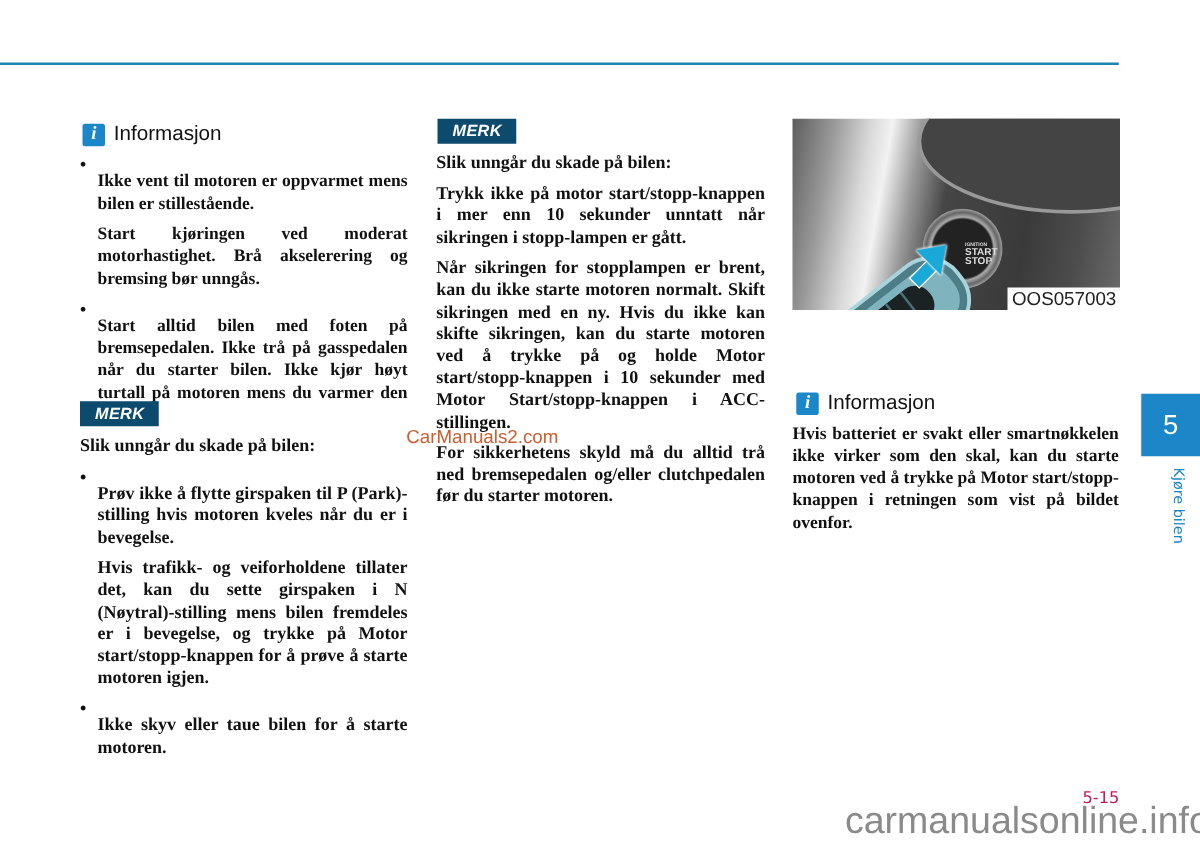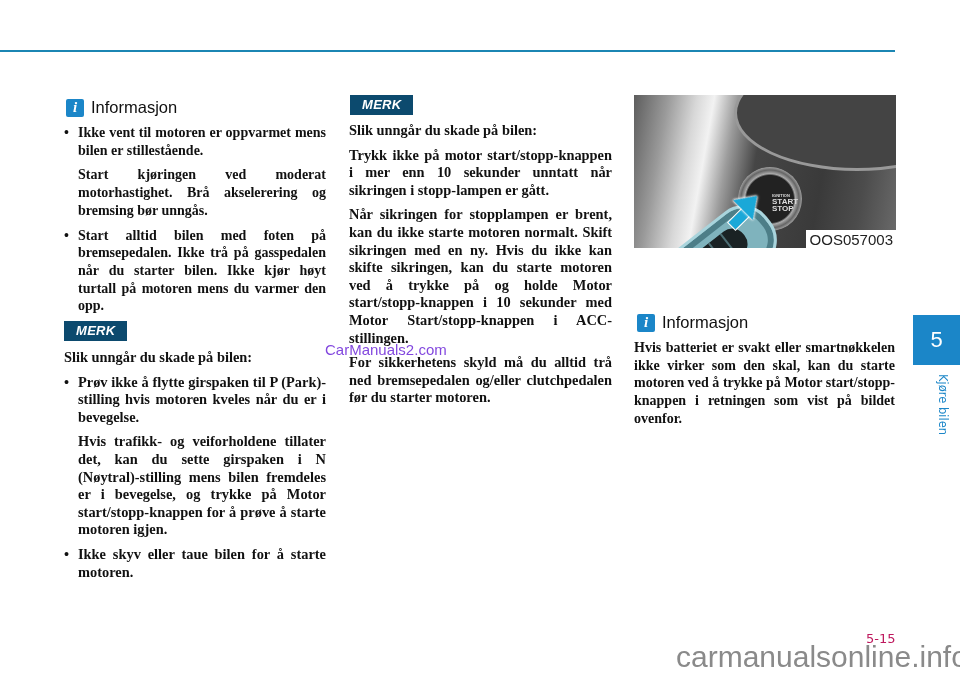--- a/index.html
+++ b/index.html
@@ -23,21 +23,21 @@
   .merk {
     position: absolute; background: #0c4a6e; color: #fff;
     font-family: "Liberation Sans", sans-serif; font-weight: bold; font-style: italic;
     font-size: 13px; padding: 2px 12px 3px 12px; letter-spacing: 0.3px;
   }
   .block { position: absolute; }
   .ser-txt { font-family: "Liberation Serif", serif; font-weight: bold; font-size: 14px; line-height: 17.7px; text-align: justify; }
   .san-txt { font-family: Liberation Serif, serif; font-weight: bold; font-size: 14.4px; line-height: 17.6px; text-align: justify; }
   .bul { display: flex; }
   .bul .dot { width: 14px; flex: none; }
-  .bul .t { flex: 1; }
+  .bul .t { flex: 1; margin-top: 13px; }
   p { margin: 0; }
   .gap { margin-top: 7px; }
 
   .photo {
     position: absolute; left: 634px; top: 95px; width: 262px; height: 153px; overflow: hidden;
     background: linear-gradient(100deg, #5d5d5d 0%, #9a9a9a 12%, #d8d8d8 22%, #f2f2f2 28%, #9c9c9c 36%, #464646 46%, #3a3a3a 70%, #4c4c4c 85%, #6b6b6b 100%);
   }
   .photo .dash {
     position: absolute; left: 100px; top: -40px; width: 240px; height: 110px; border-radius: 50%;
     border: 3px solid #999; background: #444;
@@ -81,21 +81,21 @@
     display: flex; align-items: center; justify-content: center;
   }
   .chapter-title {
     position: absolute; left: 920px; top: 374px; width: 30px; height: 80px;
     writing-mode: vertical-rl; color: #1b86c8; font-family: "DejaVu Sans", sans-serif; font-size: 11.5px;
   }
   .page-num {
     position: absolute; left: 866px; top: 631px; font-family: "DejaVu Sans", sans-serif; font-size: 13px; color: #be185d;
   }
   .wm1 {
-    position: absolute; left: 325px; top: 341px; color: #6d28d9; font-family: "Liberation Sans", sans-serif;
+    position: absolute; left: 325px; top: 341px; color: #c2410c; font-family: "Liberation Sans", sans-serif;
     font-size: 15px; opacity: 0.85;
   }
   .wm2 {
     position: absolute; left: 676px; top: 640px; color: #8a8a8a; font-family: "Liberation Sans", sans-serif;
     font-size: 30px; letter-spacing: 0px;
   }
 </style>
 </head>
 <body>
 

